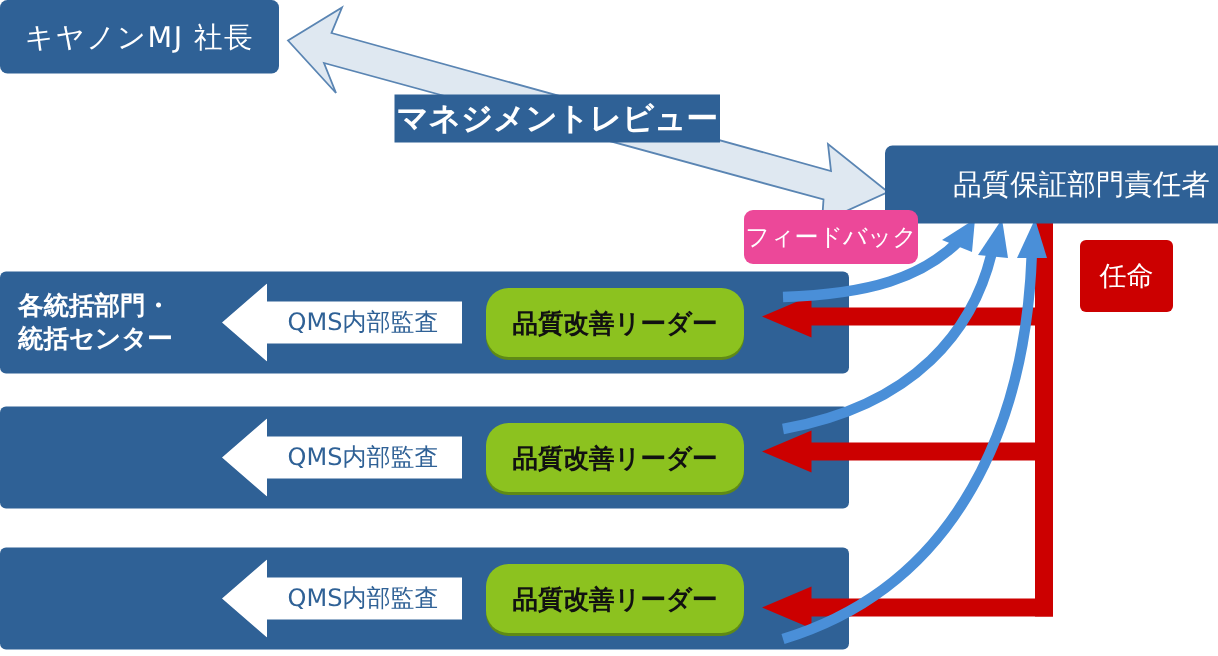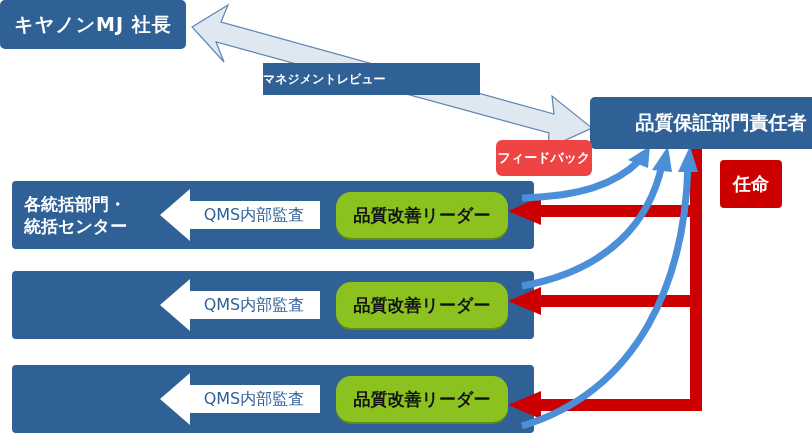--- a/index.html
+++ b/index.html
@@ -1,24 +1,24 @@
 <!DOCTYPE html>
 <html><head>
 <meta charset="utf-8">
 <style>
   html,body{margin:0;padding:0;background:#fff;}
   body{width:812px;height:437px;position:relative;overflow:hidden;font-family:"DejaVu Sans","Liberation Sans",sans-serif;}
-  .box{position:absolute;box-sizing:border-box;display:flex;align-items:center;justify-content:center;color:#fff;font-weight:bold;}
+  .box{position:absolute;box-sizing:border-box;display:flex;align-items:center;justify-content:center;color:#fff;font-weight:normal;}
   .blue{background:#2f6196;border-radius:5px;}
   #ceo{left:0;top:0;width:186px;height:49px;font-size:19px;letter-spacing:1px;}
   #mgr{left:590px;top:97px;width:262px;height:52px;font-size:19px;}
-  #review-label{position:absolute;left:263px;top:63px;width:217px;height:32px;background:#2f6196;color:#fff;font-weight:bold;font-size:12px;display:flex;align-items:center;}
-  #feedback{left:496px;top:140px;width:96px;height:36px;background:#ef4444;border-radius:6px;font-size:13px;}
+  #review-label{position:absolute;left:263px;top:63px;width:217px;height:32px;background:#2f6196;color:#fff;font-weight:bold;font-size:21px;display:flex;align-items:center;justify-content:center;}
+  #feedback{left:496px;top:140px;width:116px;height:36px;background:#ec4899;border-radius:6px;font-size:16px;}
   #appoint{left:720px;top:160px;width:62px;height:48px;background:#cc0000;border-radius:4px;font-size:18px;}
-  .row{position:absolute;left:12px;width:522px;height:68px;background:#2f6196;border-radius:4px;}
+  .row{position:absolute;left:0;width:522px;height:68px;background:#2f6196;border-radius:4px;padding-left:44px;}
   .row-name{position:absolute;left:12px;top:0;height:100%;display:flex;flex-direction:column;justify-content:center;color:#fff;font-weight:bold;font-size:17px;line-height:22px;}
   .audit{position:absolute;left:148px;top:8px;width:160px;height:52px;}
   .audit-text{position:absolute;left:32px;top:14px;width:124px;height:24px;display:flex;align-items:center;justify-content:center;color:#2f6196;font-size:16px;text-align:center;}
   .leader{position:absolute;left:324px;top:11px;width:172px;height:46px;background:#8cc21f;border-radius:15px;box-shadow:0 2px 0 #5f8a16;display:flex;align-items:center;justify-content:center;color:#111;font-weight:bold;font-size:17px;}
   svg.overlay{position:absolute;left:0;top:0;}
 </style>
 </head>
 <body>
 
 <svg class="overlay" width="812" height="437">

